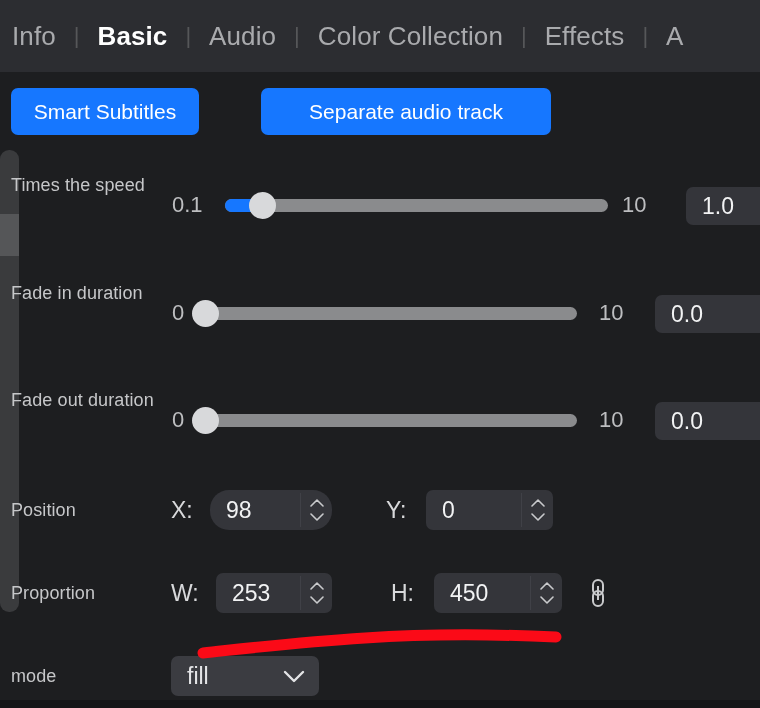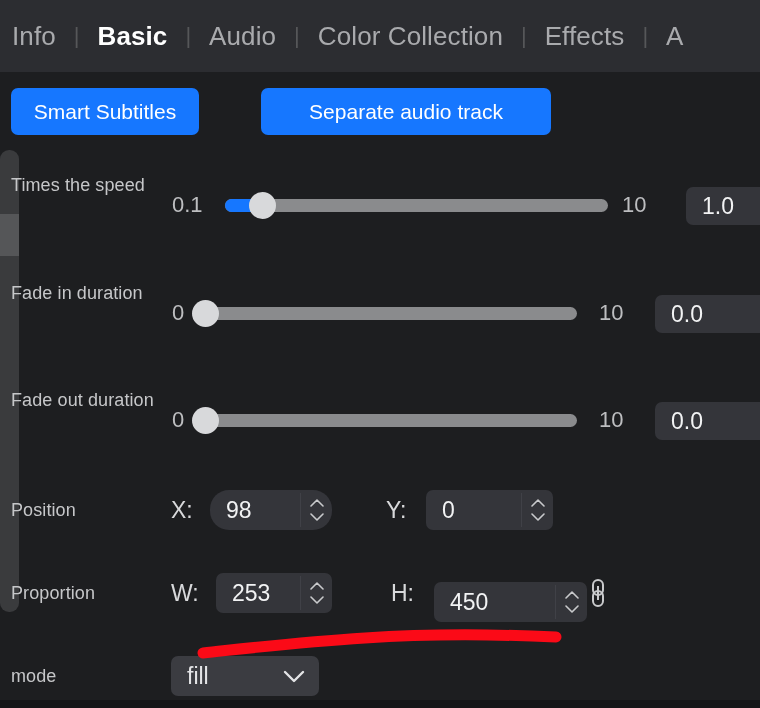--- a/index.html
+++ b/index.html
@@ -359,21 +359,21 @@
         <span class="chev down">
           <svg viewBox="0 0 14 8">
               <polyline points="1,1 7,7 13,1" fill="none" stroke="#c9cacc" stroke-width="1.6" stroke-linecap="round" stroke-linejoin="round"></polyline>
             </svg>
         </span>
       </span>
     </div>
 
     <div class="fieldlabel" style="left:391px; top:5px;">H:</div>
 
-    <div class="numfield" style="left:434px; top:0px; width:153px;margin-top:9px;">
+    <div class="numfield" style="left:434px; top:0px; width:128px;">
       <span class="numval">450</span>
       <span class="stepper">
         <span class="chev up">
           <svg viewBox="0 0 14 8">
               <polyline points="1,7 7,1 13,7" fill="none" stroke="#c9cacc" stroke-width="1.6" stroke-linecap="round" stroke-linejoin="round"></polyline>
             </svg>
         </span>
         <span class="chev down">
           <svg viewBox="0 0 14 8">
               <polyline points="1,1 7,7 13,1" fill="none" stroke="#c9cacc" stroke-width="1.6" stroke-linecap="round" stroke-linejoin="round"></polyline>

